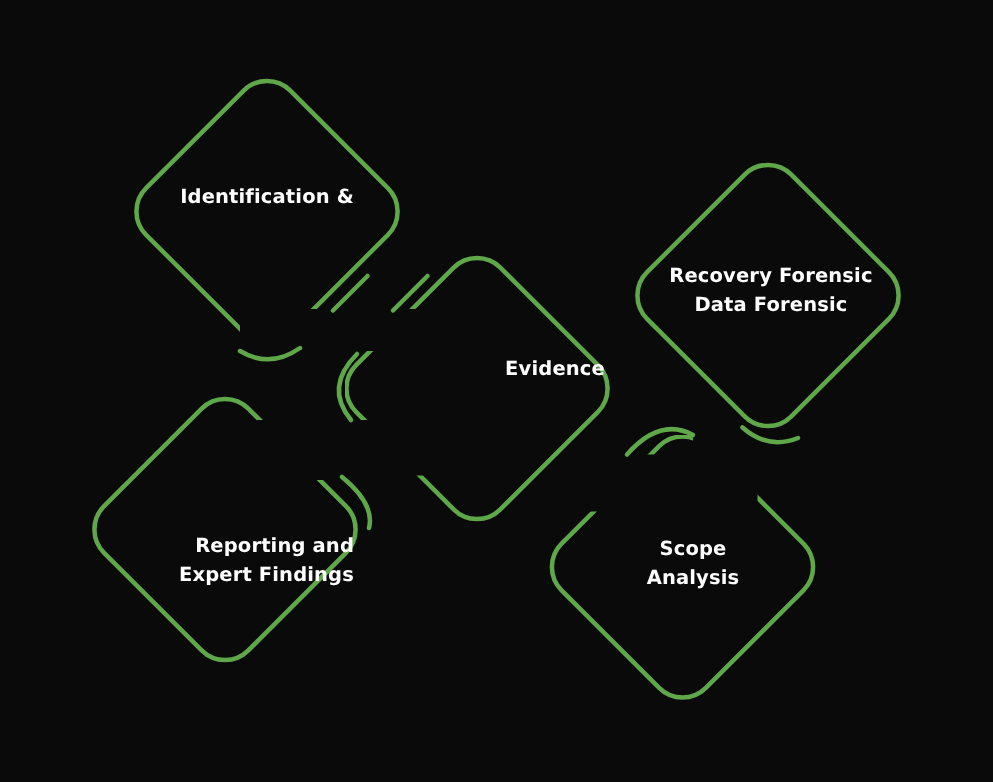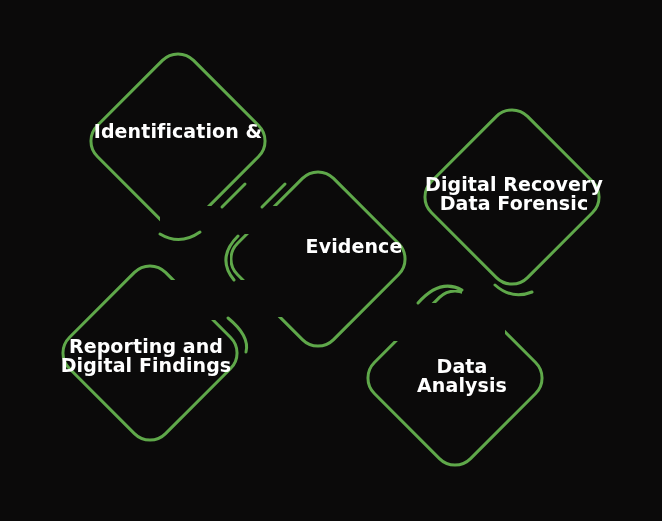--- a/index.html
+++ b/index.html
@@ -4,21 +4,21 @@
   <style>
     html, body { margin: 0; padding: 0; }
     body {
       width: 662px; height: 521px; background: #0b0a0a; overflow: hidden;
       position: relative;
       font-family: "DejaVu Sans", "Liberation Sans", sans-serif;
     }
     #canvas { position: absolute; left: 0; top: 0; }
     .label {
       position: absolute; color: #ffffff; font-weight: bold;
-      font-size: 19px; line-height: 19px; text-align: center;
+      font-size: 13px; line-height: 19px; text-align: center;
       width: 180px; letter-spacing: 0.1px;
     }
     .label span { display: block; }
   </style>
 </head>
 <body>
 
 <svg id="canvas" width="662" height="521" viewBox="0 0 662 521">
   <defs>
     <g id="dmd">
@@ -56,30 +56,30 @@
     <path d="M 418 303 Q 440 278 462 290"></path>
 
     <path d="M 495 285 Q 512 300 532 292"></path>
   </g>
 </svg>
 
 <div class="label" style="left:88px; top:122px;">
   <span>Identification &amp;</span>
 </div>
 
-<div class="label" style="left:228px; top:237px;padding-left:36px;">
+<div class="label" style="left:244px; top:237px;padding-left:36px;">
   <span>Evidence</span>
 </div>
 
 <div class="label" style="left:424px; top:175px;">
-  <span>Digital Recovery</span>
+  <span>Recovery Forensic</span>
   <span>Data Forensic</span>
 </div>
 
-<div class="label" style="left:56px; top:337px;">
+<div class="label" style="left:56px; top:355px;text-align:right;">
   <span>Reporting and</span>
-  <span>Digital Findings</span>
+  <span>Expert Findings</span>
 </div>
 
 <div class="label" style="left:372px; top:357px;">
-  <span>Data</span>
+  <span>Scope</span>
   <span>Analysis</span>
 </div>
 
 </body></html>

